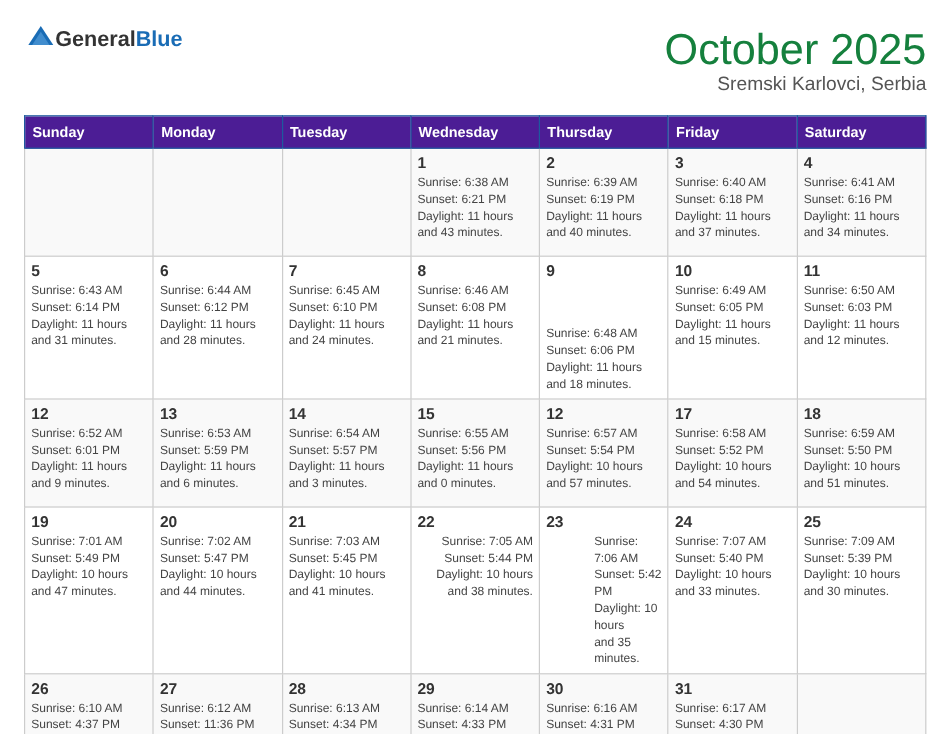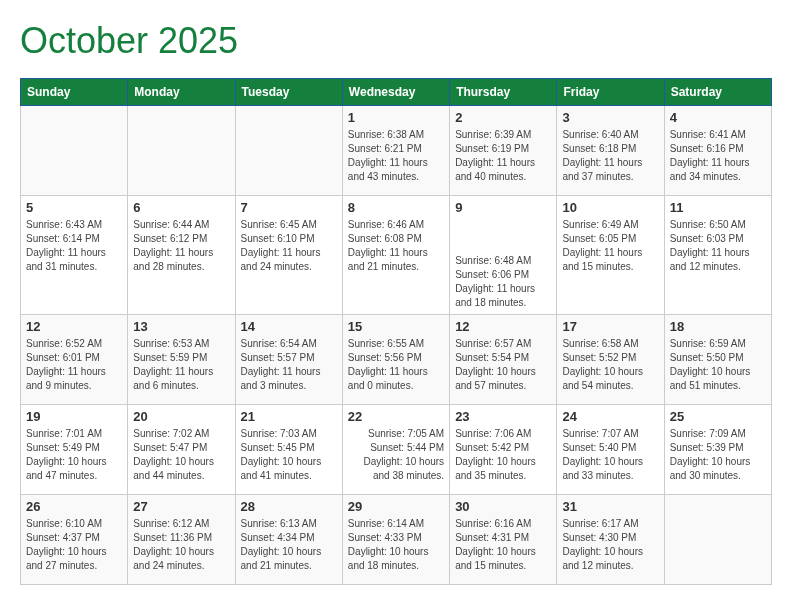--- a/index.html
+++ b/index.html
@@ -46,21 +46,21 @@
     .subtitle {
       font-size: 16px;
       color: #555;
     }
     .calendar {
       width: 100%;
       border-collapse: collapse;
       font-size: 11px;
     }
     .calendar thead th {
-      background-color: #15803d;
+      background-color: #4c1d95;
       color: #fff;
       text-align: left;
       padding: 6px 6px;
       font-size: 12px;
       font-weight: bold;
       border: 1px solid #1e5a9e;
     }
     .calendar tbody td {
       border: 1px solid #ccc;
       vertical-align: top;
@@ -87,22 +87,32 @@
       line-height: 1.4;
     }
     .empty-cell {
       background-color: inherit;
     }
   </style>
 </head>
 <body>
 
 <div class="header">
+  <div class="logo">
+    <svg class="logo-icon" viewBox="0 0 30 30" xmlns="http://www.w3.org/2000/svg">
+      <polygon points="15,2 28,22 2,22" fill="#1a6cb5"></polygon>
+      <polygon points="15,8 24,22 6,22" fill="#5ba3e0" opacity="0.6"></polygon>
+    </svg>
+    <div>
+      <span class="logo-text-general">General</span><span class="logo-text-blue">Blue</span>
+    </div>
+  </div>
   <div class="title-block">
     <div class="month-title">October 2025</div>
+    <div class="subtitle">Sremski Karlovci, Serbia</div>
   </div>
 </div>
 
 <table class="calendar">
   <thead>
     <tr>
     <th>Sunday</th>
         <th>Monday</th>
         <th>Tuesday</th>
         <th>Wednesday</th>
@@ -271,21 +281,21 @@
         </td>
         <td>
           <div class="day-number">22</div>
           <div class="day-info" style="white-space: pre-line; text-align: right;">Sunrise: 7:05 AM
 Sunset: 5:44 PM
 Daylight: 10 hours
 and 38 minutes.</div>
         </td>
         <td>
           <div class="day-number">23</div>
-          <div class="day-info" style="white-space: pre-line;">Sunrise: 7:06 AM
+          <div class="day-info" style="white-space: pre-line; margin-left: 40px;">Sunrise: 7:06 AM
 Sunset: 5:42 PM
 Daylight: 10 hours
 and 35 minutes.</div>
         </td>
         <td>
           <div class="day-number">24</div>
           <div class="day-info" style="white-space: pre-line;">Sunrise: 7:07 AM
 Sunset: 5:40 PM
 Daylight: 10 hours
 and 33 minutes.</div>

